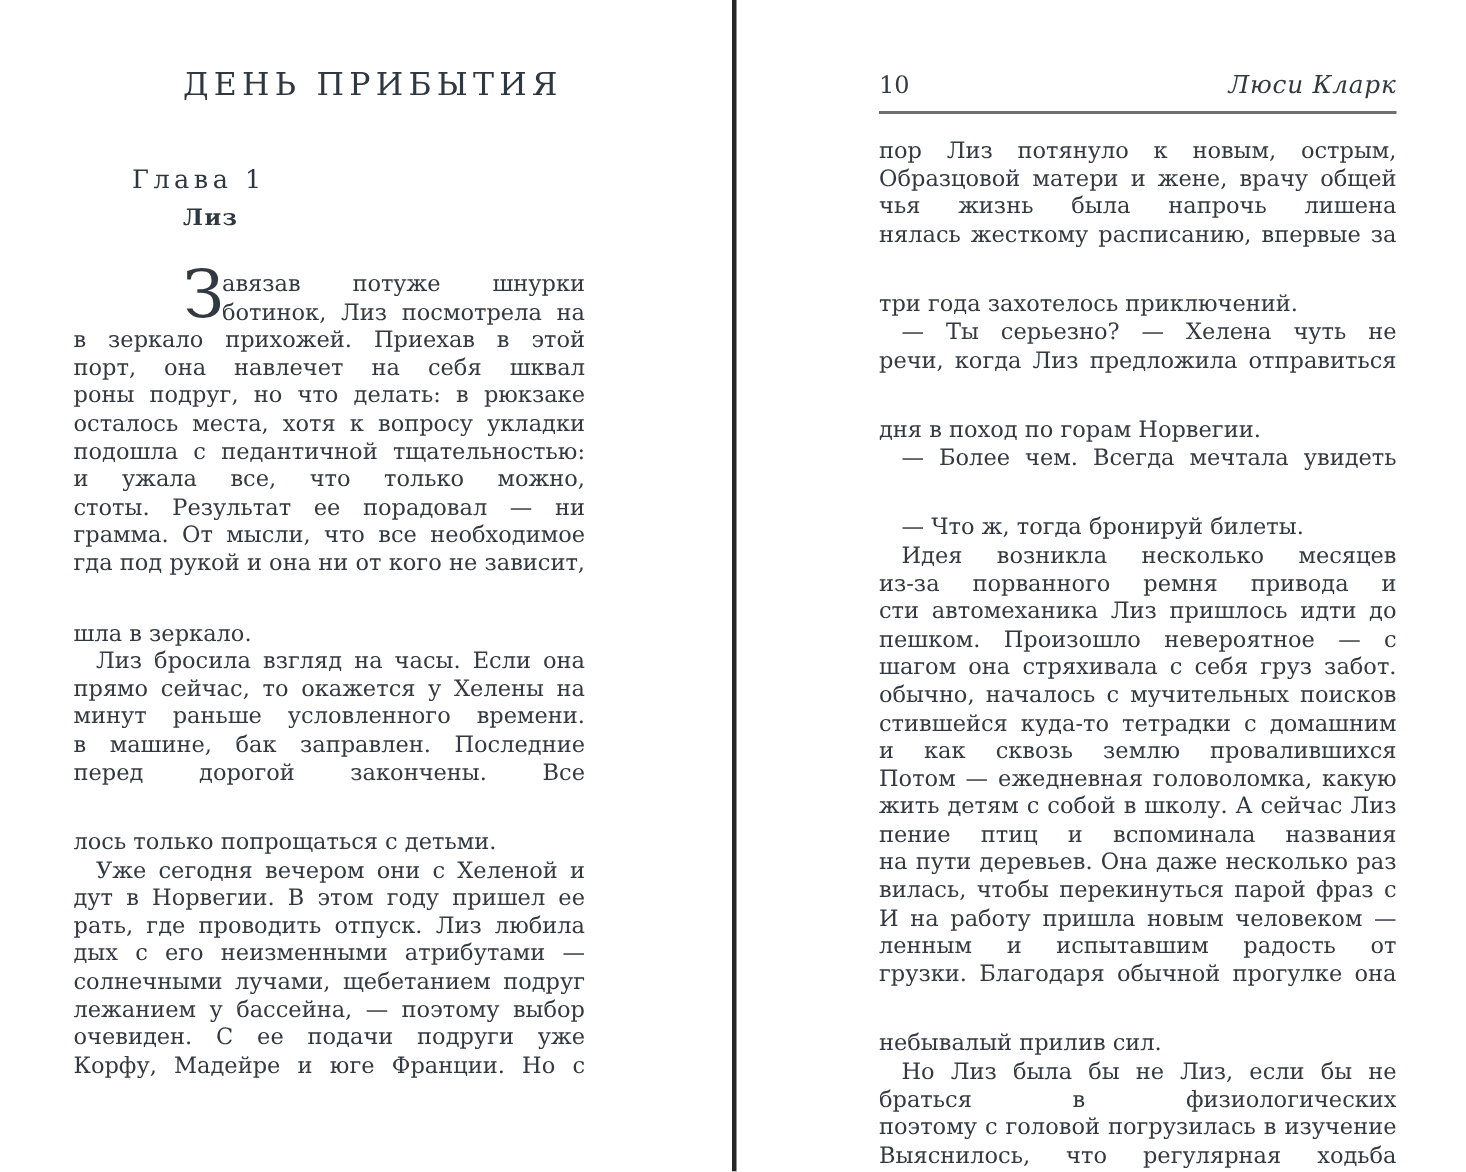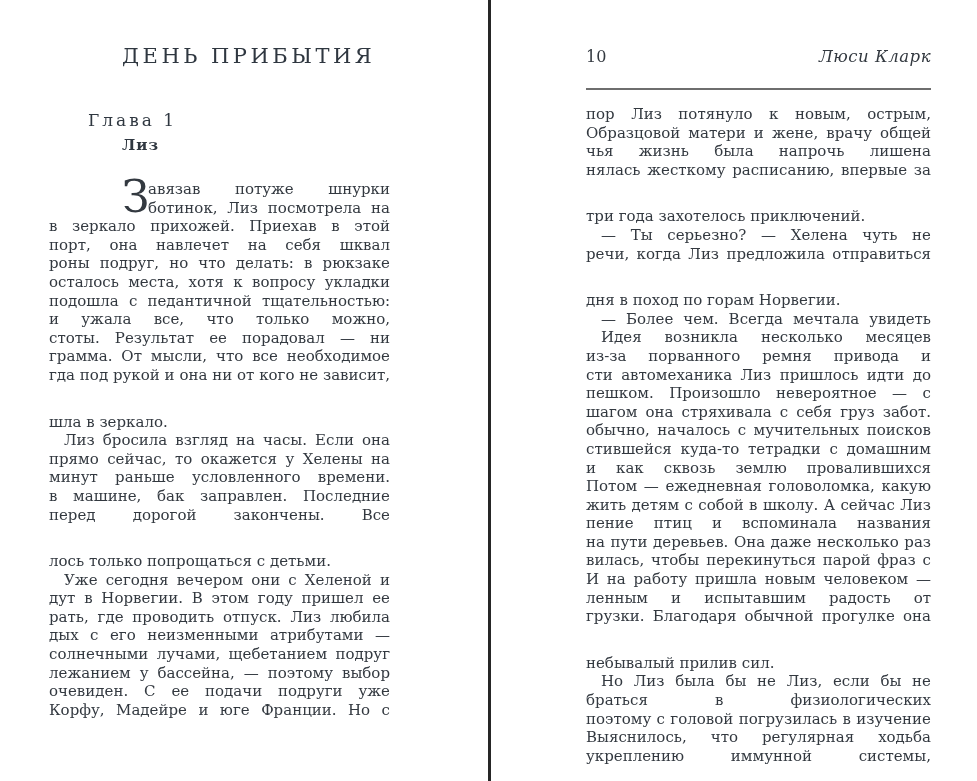--- a/index.html
+++ b/index.html
@@ -54,21 +54,21 @@
   
   .dropcap-block { position:relative; }
   .dropcap {
     position:absolute; left:73px; top:-3px;
     font-size:44px; line-height:40px; color:#333940;
   }
   .dc-line { padding-left:99px; }
 
   
   .running-head {
-    padding-top:47px; padding-bottom:22px;
+    padding-top:47px; padding-bottom:8px;
     display:flex; justify-content:space-between; align-items:baseline;
     border-bottom:2px solid #6e6e6e;
   }
   .page-num { font-size:16px; color:#333940; }
   .author   { font-size:16.5px; font-style:italic; letter-spacing:0.5px; color:#333940;text-align:right; }
 </style>
 </head>
 <body>
 
 <div class="spread">
@@ -120,20 +120,21 @@
     <div class="body body-right" id="right-body">
         <div class="line">пор Лиз потянуло к новым, острым, ощущениям.</div>
         <div class="line">Образцовой матери и жене, врачу общей практики,</div>
         <div class="line">чья жизнь была напрочь лишена экспромта и подчи-</div>
         <div class="line">нялась жесткому расписанию, впервые за тридцать</div>
         <div class="line last">три года захотелось приключений.</div>
         <div class="line indent">— Ты серьезно? — Хелена чуть не потеряла дар</div>
         <div class="line">речи, когда Лиз предложила отправиться на четыре</div>
         <div class="line last">дня в поход по горам Норвегии.</div>
         <div class="line indent">— Более чем. Всегда мечтала увидеть фьорды</div>
+        <div class="line indent last">— Что ж, тогда бронируй билеты.</div>
         <div class="line indent">Идея возникла несколько месяцев назад, когда</div>
         <div class="line">из-за порванного ремня привода и нерасторопно-</div>
         <div class="line">сти автомеханика Лиз пришлось идти до клиники</div>
         <div class="line">пешком. Произошло невероятное — с каждым</div>
         <div class="line">шагом она стряхивала с себя груз забот. Утро, как</div>
         <div class="line">обычно, началось с мучительных поисков запропа-</div>
         <div class="line">стившейся куда-то тетрадки с домашним заданием</div>
         <div class="line">и как сквозь землю провалившихся школьных брюк.</div>
         <div class="line">Потом — ежедневная головоломка, какую еду поло-</div>
         <div class="line">жить детям с собой в школу. А сейчас Лиз слушала</div>

